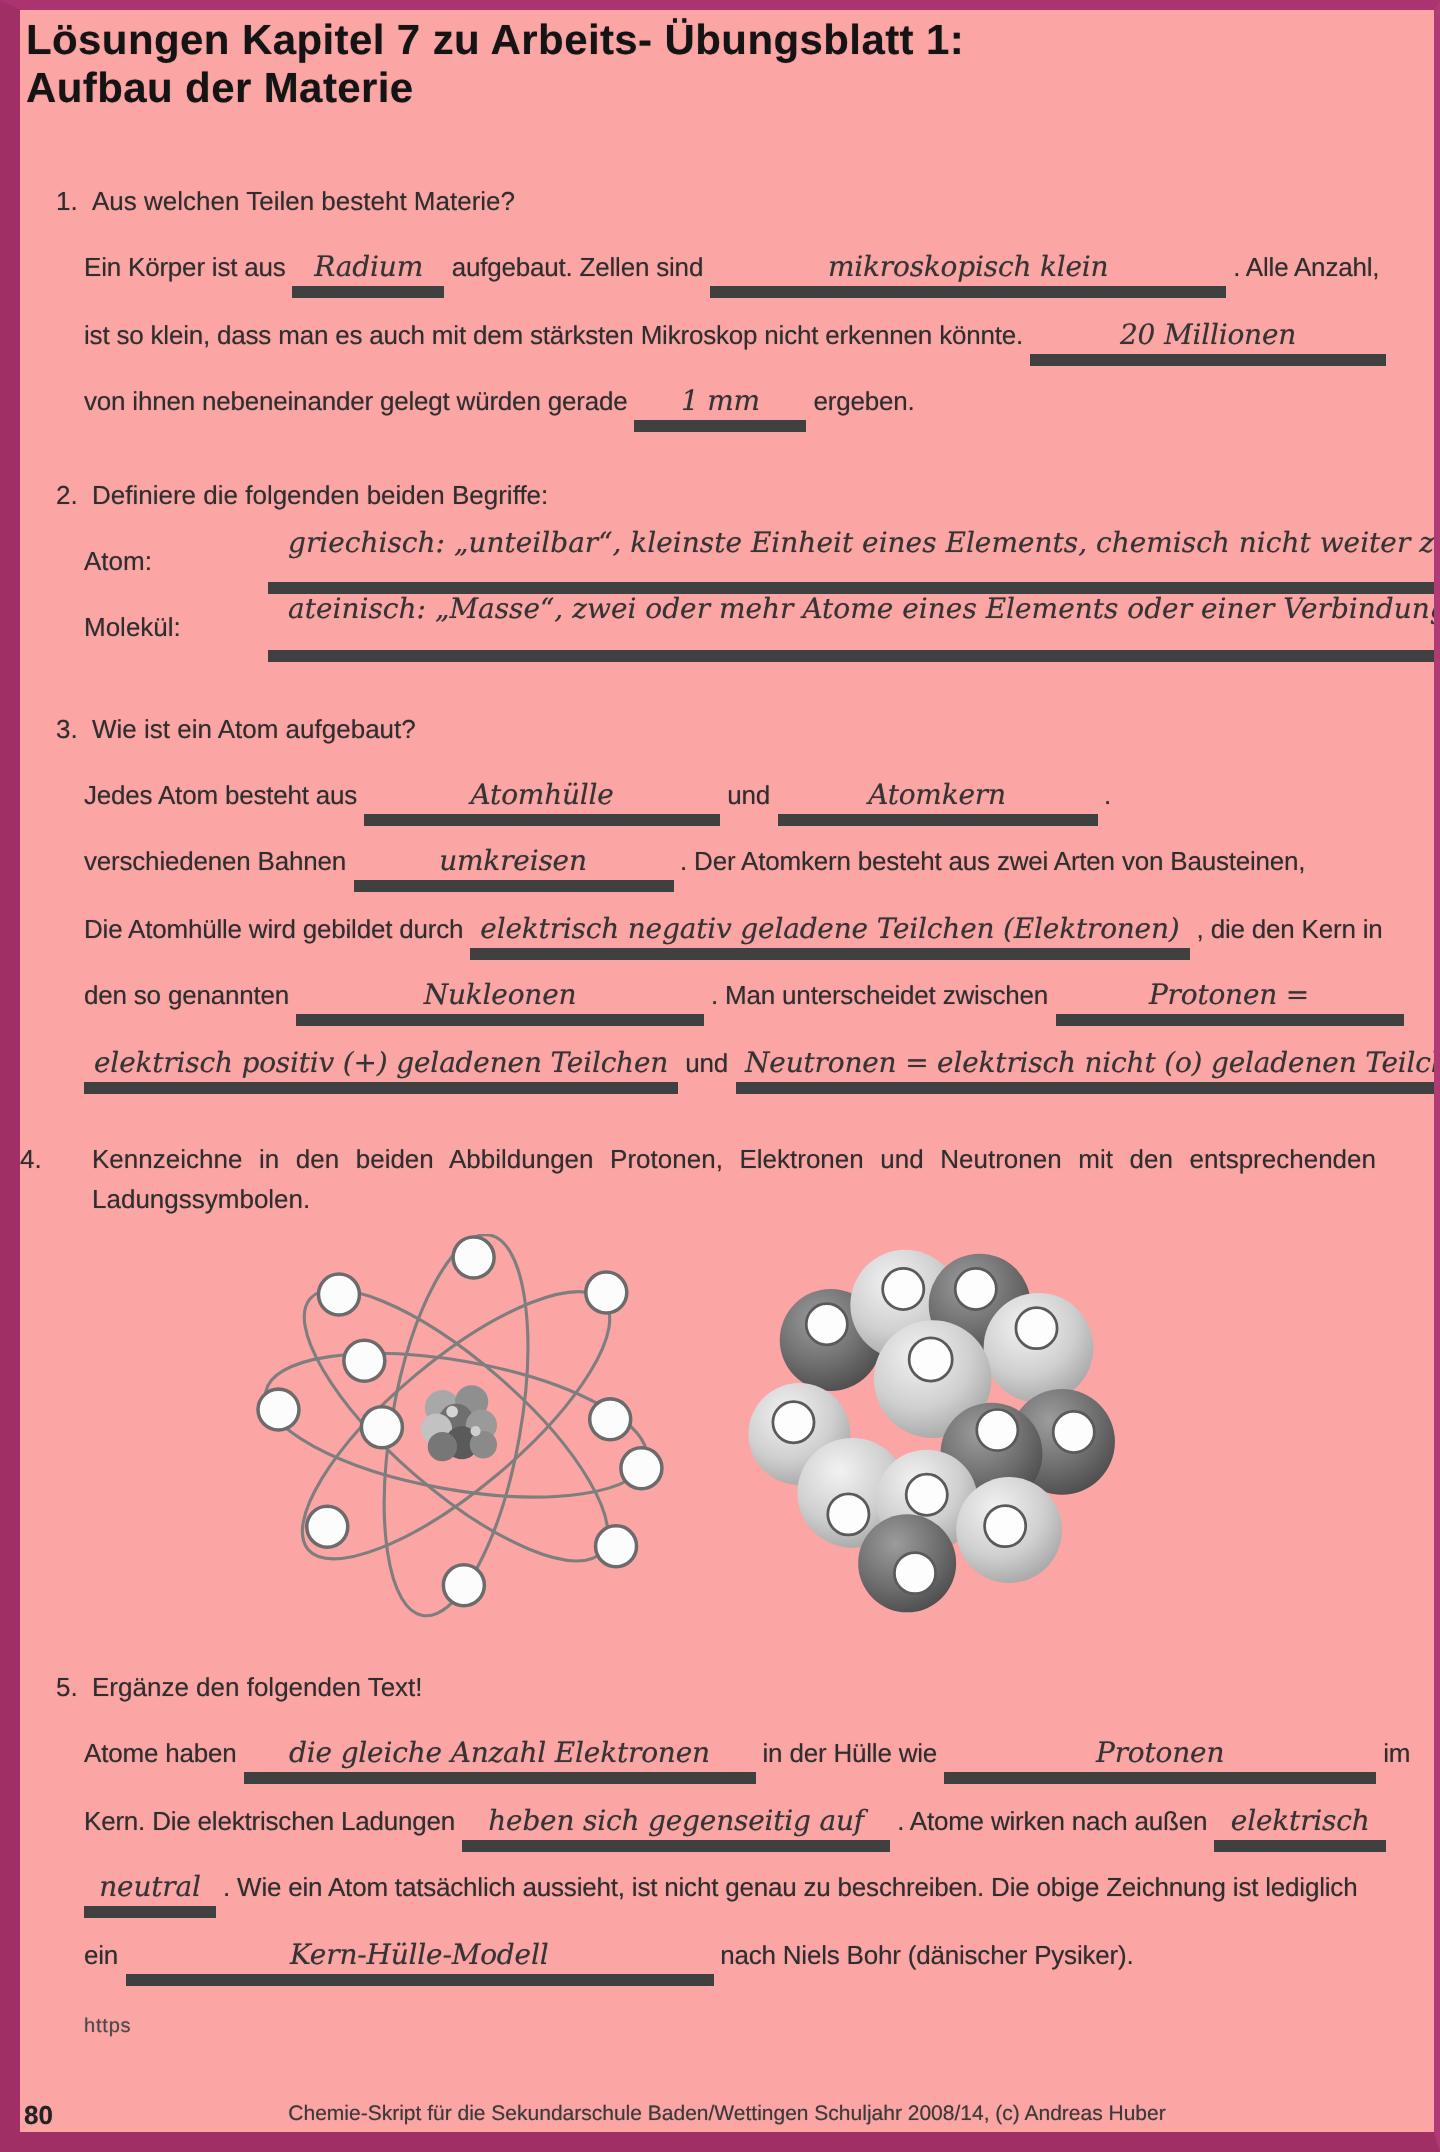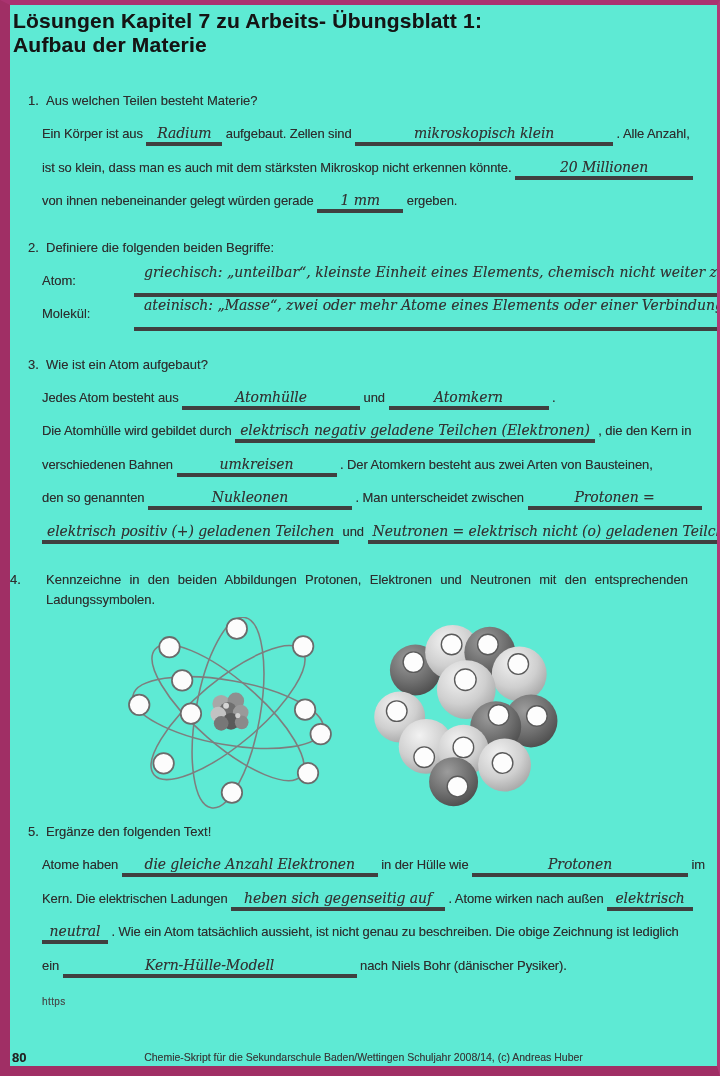--- a/index.html
+++ b/index.html
@@ -1,20 +1,20 @@
 <!DOCTYPE html>
 <html lang="de"><head>
 <meta charset="utf-8">
 <style>
   html,body{margin:0;padding:0;background:#e9e9e9;}
   .sheet{
     position:relative;
     width:720px;height:1076px;
     box-sizing:border-box;
-    background:#5eead4;
+    background:#fca5a5;
     border-left:10px solid #a02f65;
     border-top:5px solid #aa3370;
     border-right:3px solid #b03a76;
     border-bottom:10px solid #a02f65;
     overflow:hidden;
     font-family:"Liberation Sans", sans-serif;
     font-size:13px;
     color:#2e2e2e;
     text-shadow:0 0 0.5px rgba(40,40,40,.45);
   }
@@ -24,29 +24,29 @@
     font-weight:bold;
     line-height:24px;
     color:#141414;
     letter-spacing:.2px;
   }
   .content{padding:0 29px 0 18px;}
   section.q1{margin-top:34px;}
   section.q2{margin-top:20px;}
   section.q3{margin-top:24px;}
   section.q4{margin-top:22px;}
-  section.q5{margin-top:4px;}
+  section.q5{margin-top:16px;}
   .prompt{margin:0 0 6px 0;line-height:20px;white-space:normal;}
   .prompt .qnum{display:inline-block;width:18px;font-weight:normal;}
   .justify{text-align:justify;padding-left:18px;text-indent:-18px;}
   .line{margin:0;padding-left:14px;line-height:33.5px;white-space:nowrap;letter-spacing:-0.1px;}
   .blank{
     display:inline-block;
     text-align:center;
-    border-bottom:4px solid #404040;
+    border-bottom:6px solid #404040;
     padding:0 5px;
     line-height:17px;
     font-family:"DejaVu Serif", serif;
     font-style:italic;
     font-size:14px;
     color:#343434;
     vertical-align:baseline;
   }
   .defrow{display:flex;margin:0;padding-left:14px;line-height:33.5px;white-space:nowrap;}
   .defrow .term{width:92px;flex:none;}
@@ -107,28 +107,28 @@
     <section class="q3">
       <p class="prompt"><span class="qnum">3.</span><span>Wie ist ein Atom aufgebaut?</span></p>
       <p class="line">
         <span>Jedes Atom besteht aus</span>
         <span class="blank" style="min-width:168px">Atomhülle</span>
         <span>und</span>
         <span class="blank" style="min-width:150px">Atomkern</span>
         <span>.</span>
       </p>
       <p class="line">
+        <span>verschiedenen Bahnen</span>
+        <span class="blank" style="min-width:150px">umkreisen</span>
+        <span>. Der  Atomkern besteht aus zwei Arten von Bausteinen,</span>
+      </p>
+      <p class="line">
         <span>Die Atomhülle wird gebildet durch</span>
         <span class="blank" style="min-width:328px">elektrisch negativ geladene Teilchen (Elektronen)</span>
         <span>, die den Kern in</span>
-      </p>
-      <p class="line">
-        <span>verschiedenen Bahnen</span>
-        <span class="blank" style="min-width:150px">umkreisen</span>
-        <span>. Der  Atomkern besteht aus zwei Arten von Bausteinen,</span>
       </p>
       <p class="line">
         <span>den so genannten</span>
         <span class="blank" style="min-width:194px">Nukleonen</span>
         <span>. Man unterscheidet zwischen</span>
         <span class="blank" style="min-width:164px">Protonen =</span>
       </p>
       <p class="line">
         <span class="blank" style="min-width:246px">elektrisch positiv (+) geladenen Teilchen</span>
         <span>und</span>

